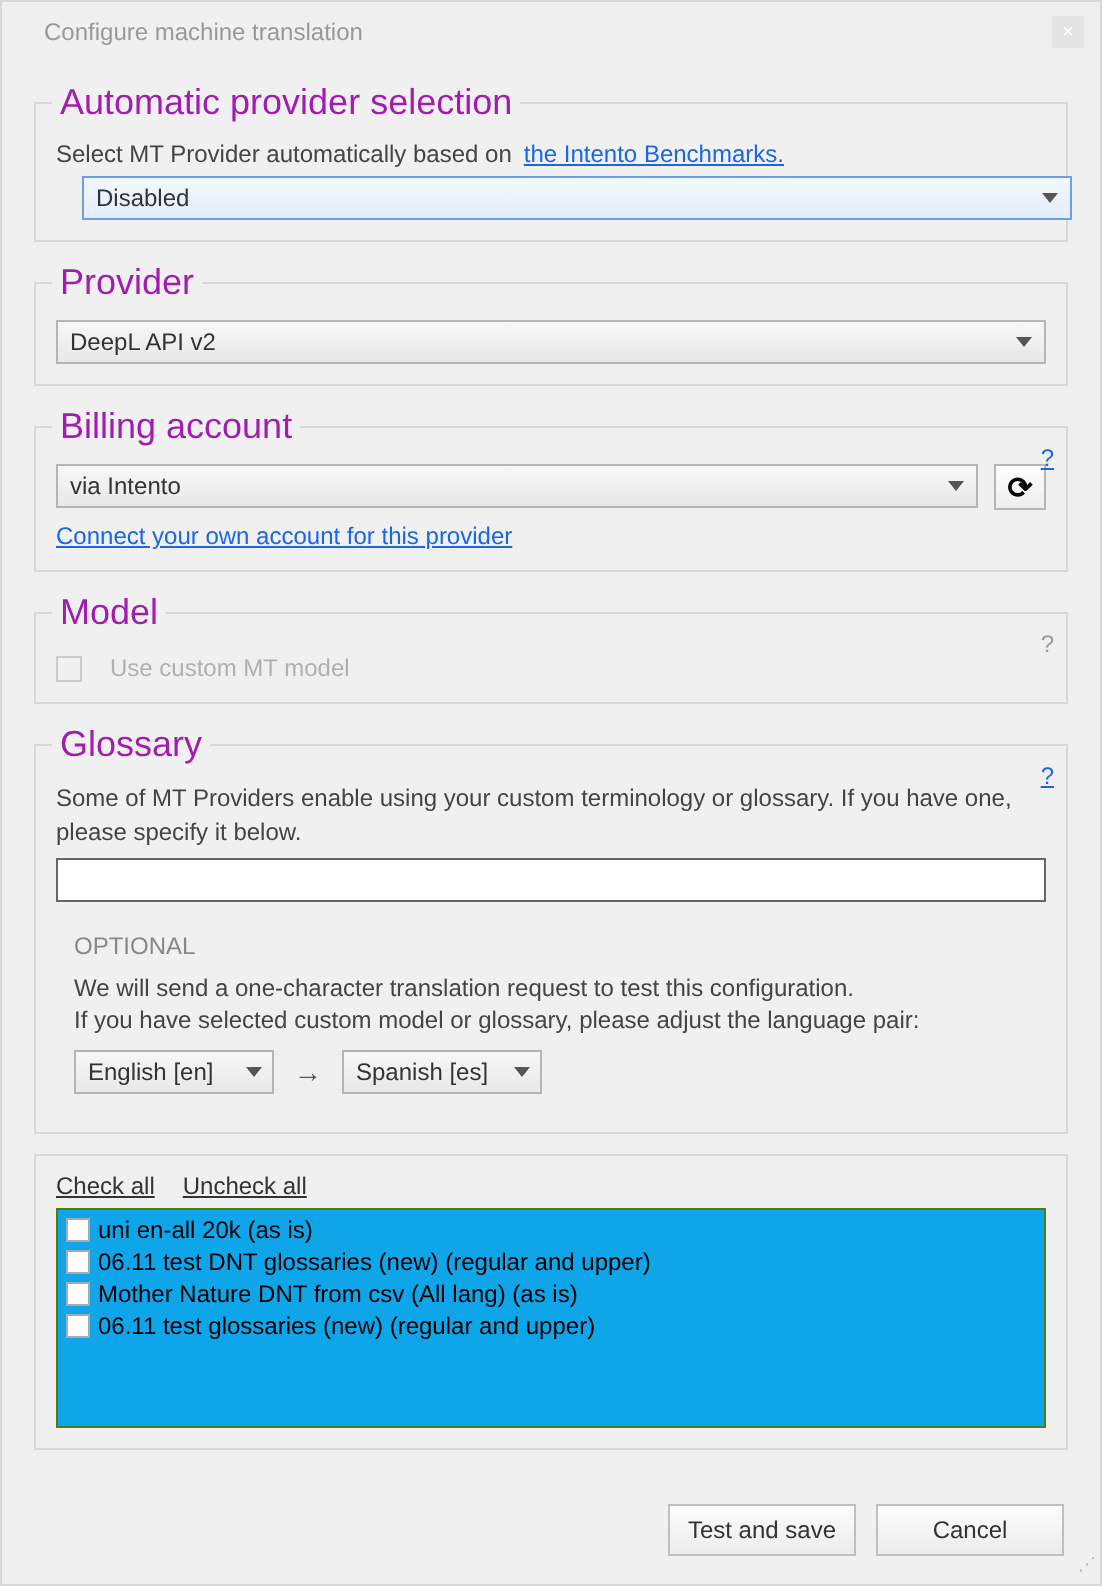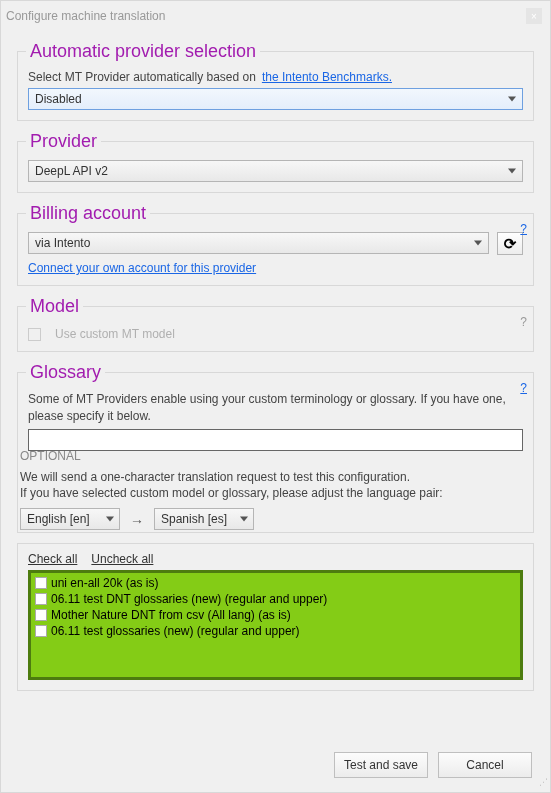--- a/index.html
+++ b/index.html
@@ -20,20 +20,21 @@
     display: flex;
     flex-direction: column;
   }
   .titlebar {
     height: 30px;
     display: flex;
     align-items: center;
     padding: 0 8px 0 5px;
     color: #999;
     font-size: 12px;
+    margin-left: 16px;
   }
   .titlebar .title { flex: 1; }
   .close-btn {
     width: 16px; height: 16px;
     background: #e5e5e5;
     color: #fff;
     display: flex; align-items: center; justify-content: center;
     font-size: 10px;
   }
   .content {
@@ -61,21 +62,21 @@
     width: 100%;
     height: 22px;
     background: linear-gradient(#f7f7f7,#e8e8e8);
     border: 1px solid #b5b5b5;
     display: flex;
     align-items: center;
     padding: 0 6px;
     color: #333;
     position: relative;
   }
-  .select.highlight { border: 1px solid #6ea0e0; background: linear-gradient(#f2f7fd,#e4eefb);}
+  .select.highlight { border: 1px solid #6ea0e0; background: linear-gradient(#f2f7fd,#e4eefb); margin-left: 13px;}
   .select .arrow {
     position: absolute; right: 6px; top: 50%; transform: translateY(-50%);
     width: 0; height: 0;
     border-left: 4px solid transparent;
     border-right: 4px solid transparent;
     border-top: 5px solid #555;
   }
   .help-q {
     position: absolute;
     top: -2px;
@@ -108,21 +109,21 @@
     height: 22px;
     border: 1px solid #888;
     background: #fff;
     outline: 1px solid #666;
     outline-offset: -1px;
   }
   .optional-block {
     border: 1px solid #d8d8d8;
     border-top: none;
     margin-top: -10px;
-    padding: 2px;
+    padding: 19px;
     margin-bottom: 10px;
   }
   .opt-head { color: #888; margin-bottom: 6px; margin-top: -4px;}
   .opt-head::before { content:''; }
   .opt-pair { display: flex; align-items: center; gap: 10px; margin-top: 6px;}
   .small-select {
     width: 100px;
     height: 22px;
     background: linear-gradient(#f7f7f7,#e8e8e8);
     border: 1px solid #b5b5b5;
@@ -134,22 +135,22 @@
     position: absolute; right: 5px; top: 50%; transform: translateY(-50%);
     width: 0; height: 0;
     border-left: 4px solid transparent;
     border-right: 4px solid transparent;
     border-top: 5px solid #555;
   }
   .arrow-between { font-size: 14px; color: #555; }
   .gloss-links { display: flex; gap: 14px; margin-bottom: 4px; }
   .gloss-links span { text-decoration: underline; color: #333; cursor: pointer;}
   .gloss-list {
-    border: 3px solid #4d7c0f;
-    background: #84cc16;
+    border: 1px solid #4d7c0f;
+    background: #0ea5e9;
     height: 110px;
     padding: 2px;
   }
   .glitem { display: flex; align-items: center; gap: 4px; padding: 1px 2px;}
   .glitem .cb { width: 12px; height: 12px; }
   .btnbar {
     display: flex;
     justify-content: flex-end;
     gap: 10px;
     padding: 10px 18px 14px 0;

